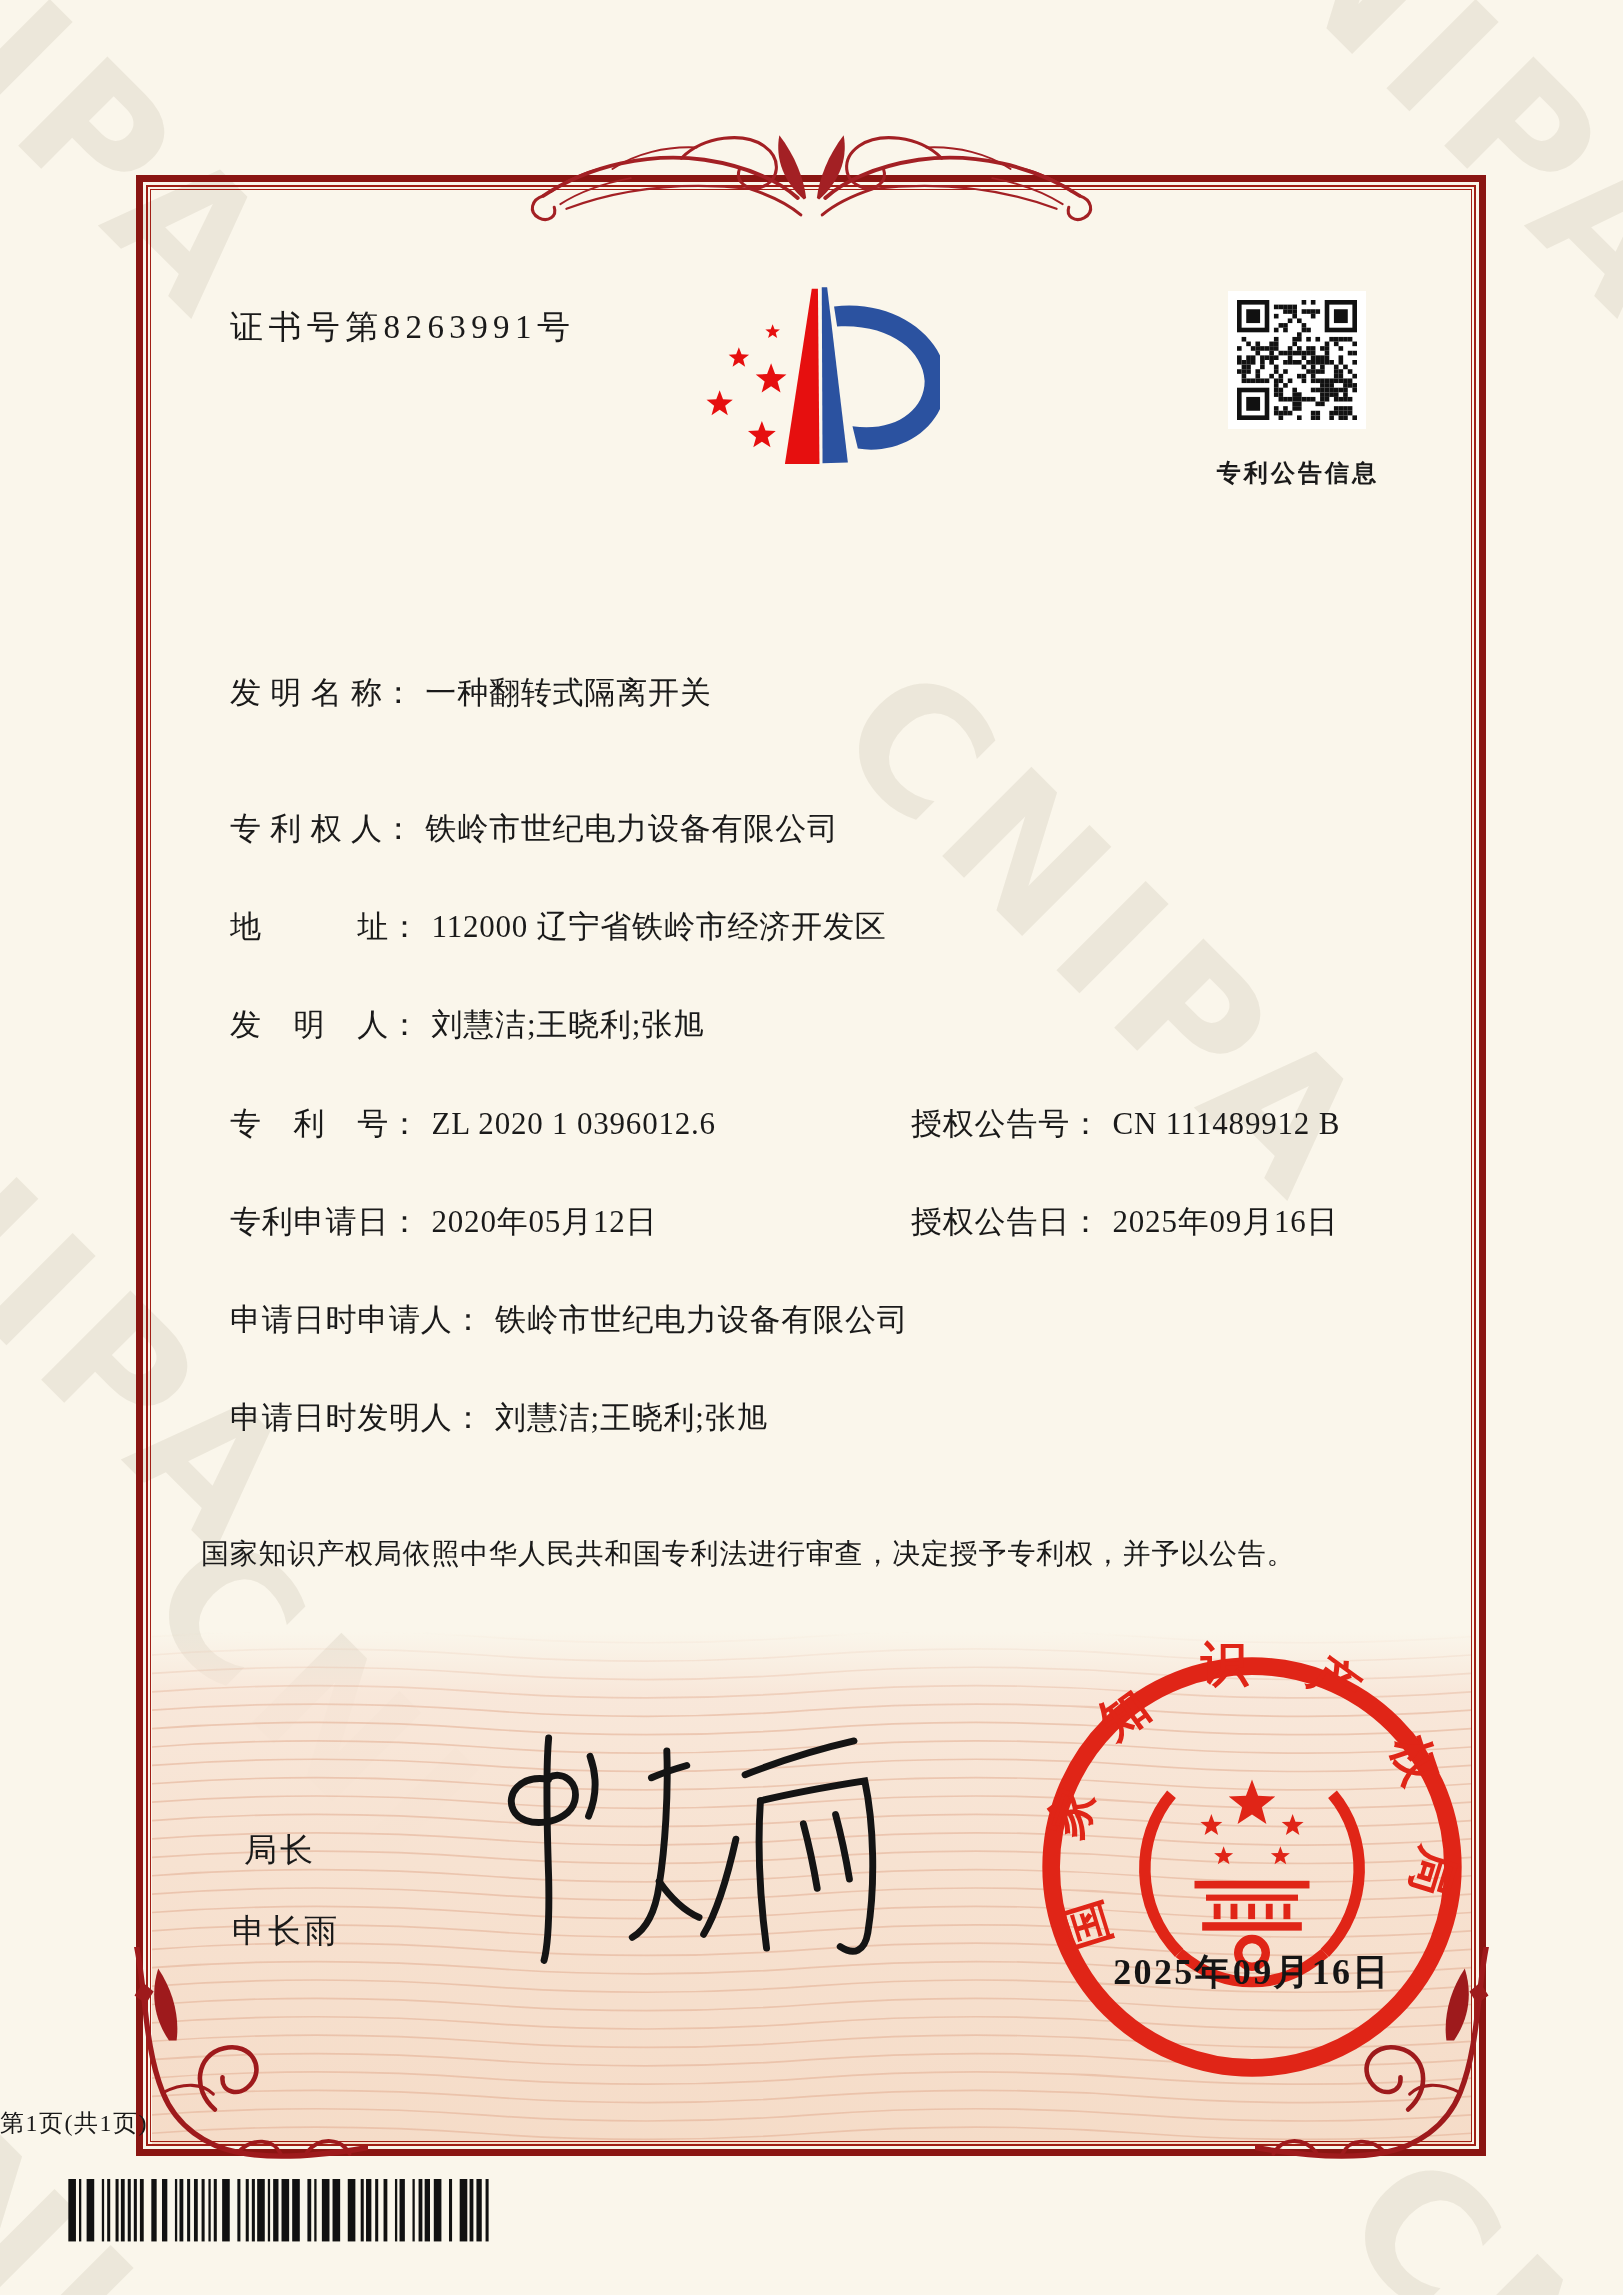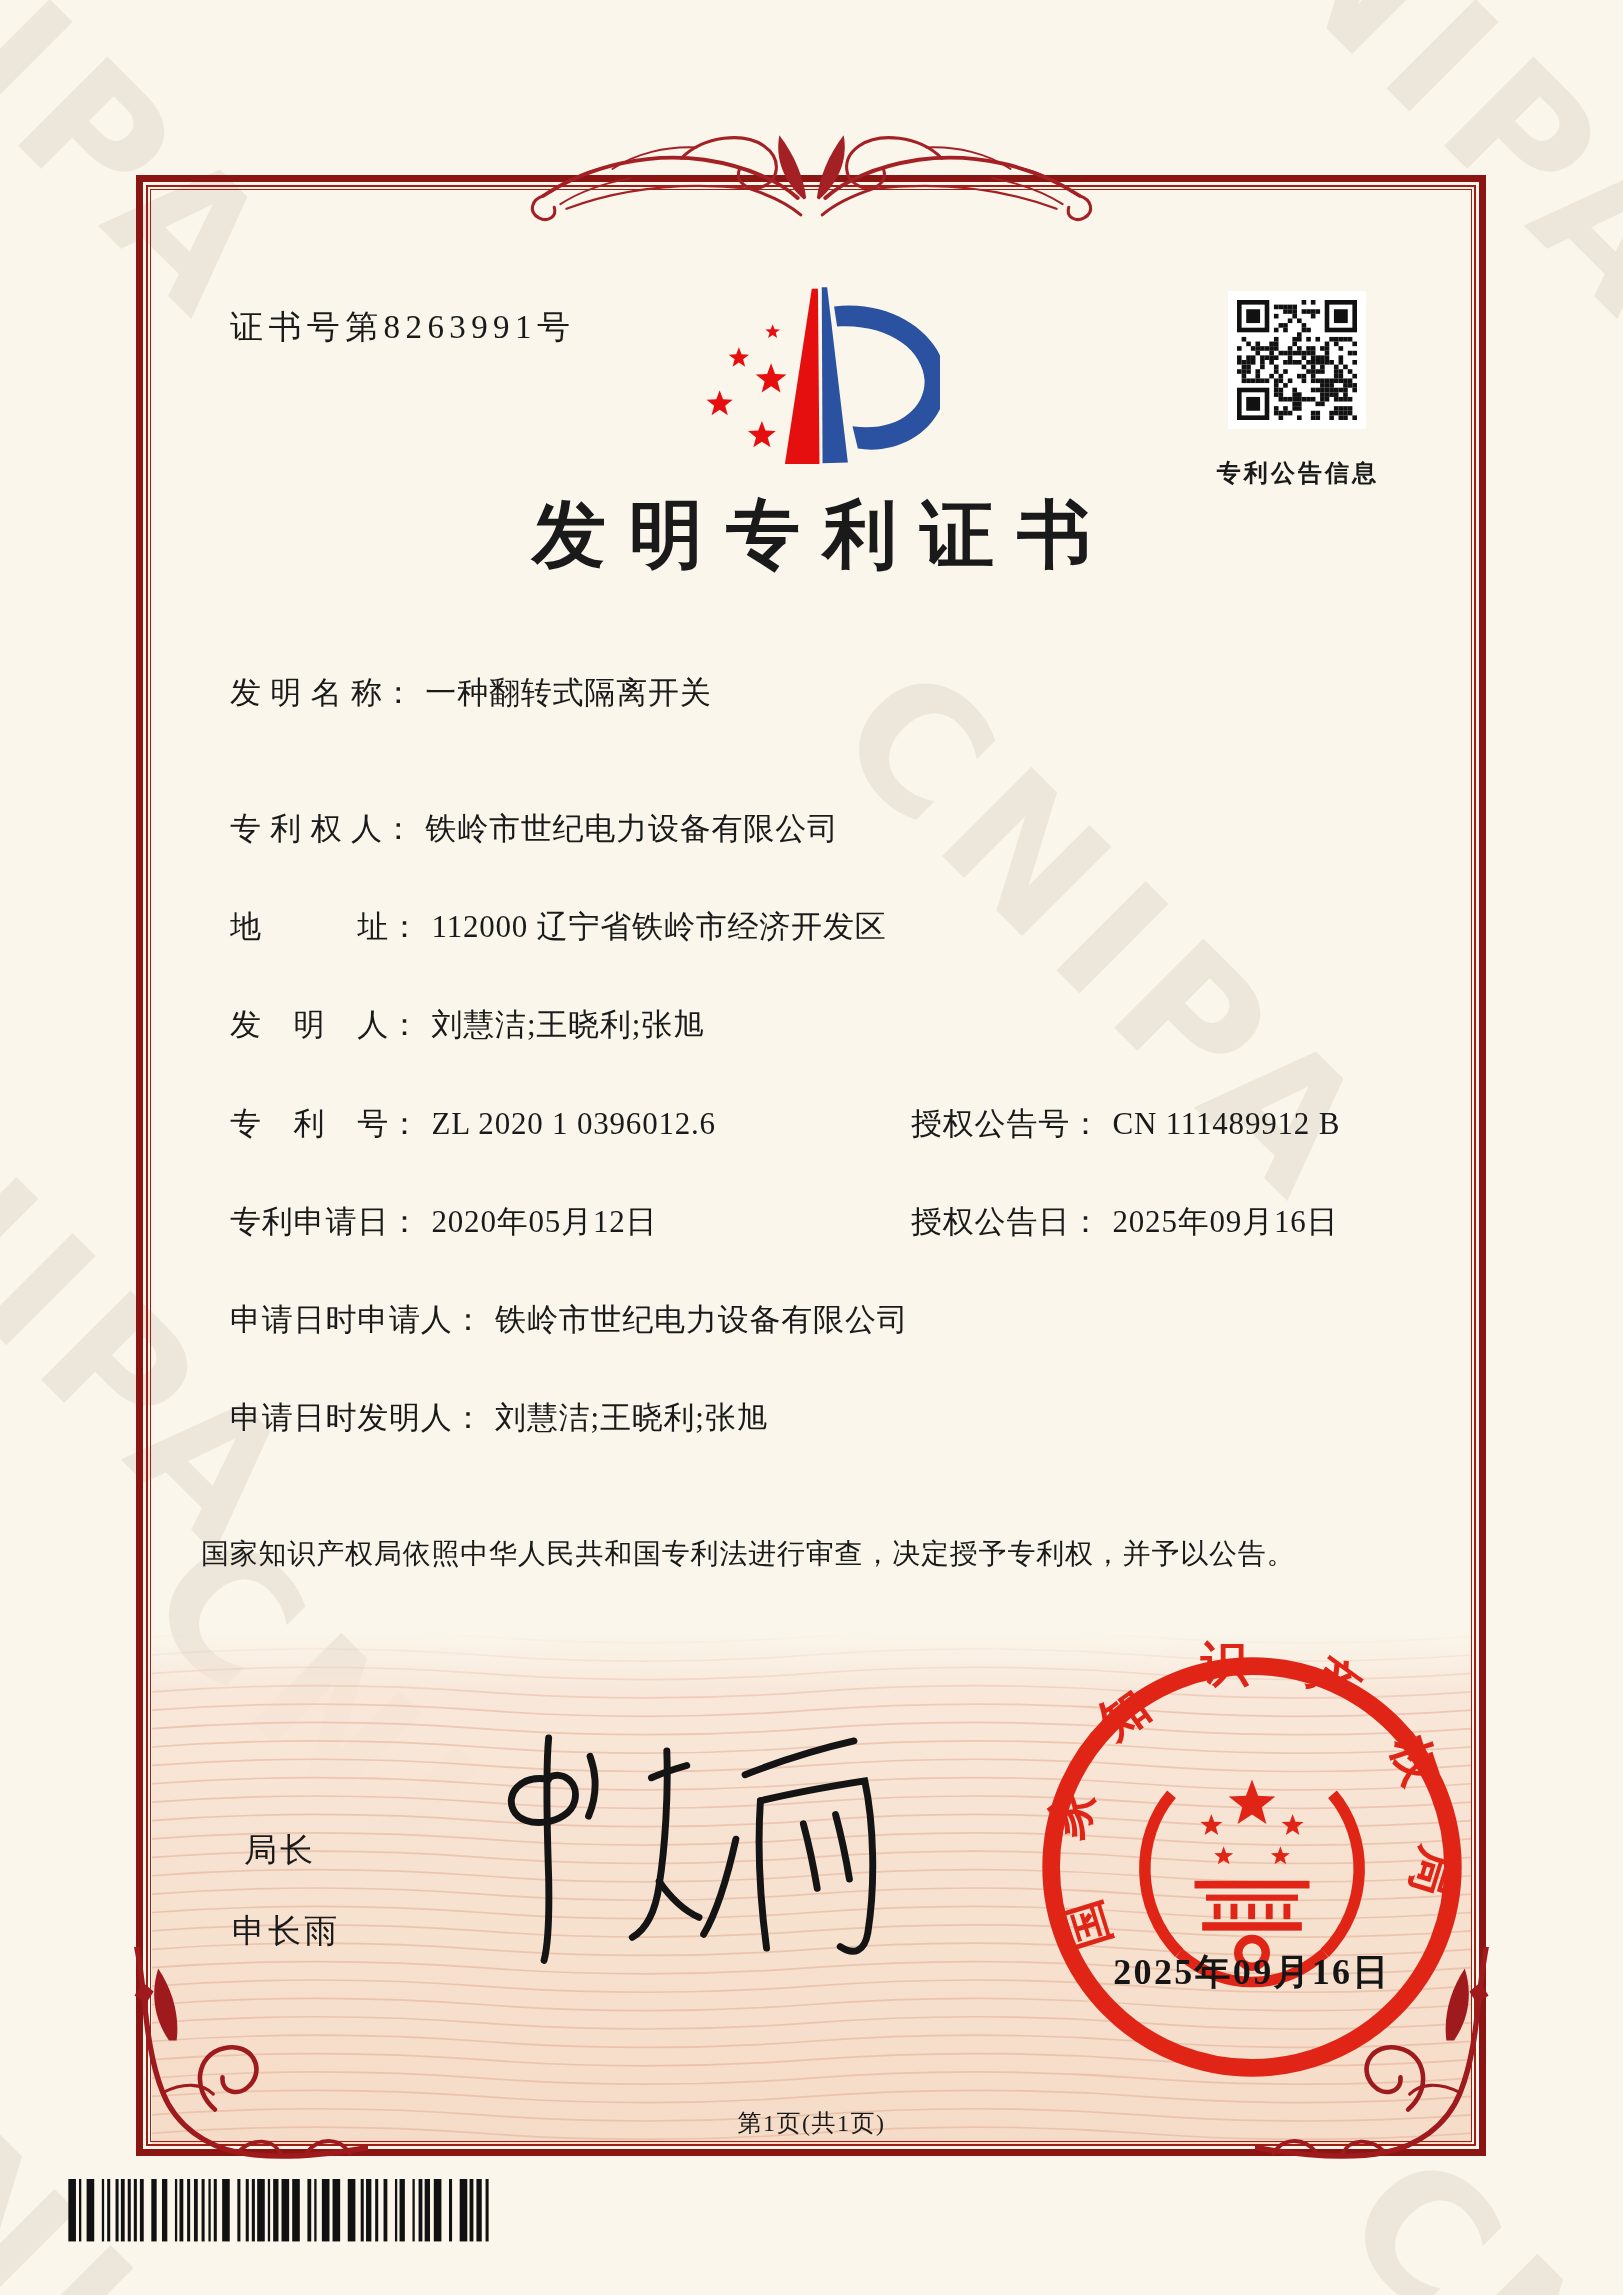--- a/index.html
+++ b/index.html
@@ -32,21 +32,21 @@
          font-size:74px;font-weight:bold;letter-spacing:23px;text-indent:23px;}
   .row{position:absolute;left:230px;font-size:31px;letter-spacing:0.8px;white-space:nowrap;}
   .row.col2{left:911px;font-family:Liberation Serif, serif;}
   .flabel{margin-right:10.7px;}
   .statement{position:absolute;left:201px;width:1222px;font-size:28px;
              letter-spacing:0.8px;white-space:nowrap;}
   .director-title{position:absolute;left:232px;top:1828px;font-size:33px;letter-spacing:3.1px;margin-left:12px;}
   .director-name{position:absolute;left:232px;top:1909px;font-size:33px;letter-spacing:3.1px;}
   .signature{position:absolute;left:475px;top:1724px;}
   .seal{position:absolute;left:1022px;top:1637px;}
-  .footer{position:absolute;left:0;top:2107px;width:1623px;text-align:center;font-size:24px;letter-spacing:1.5px;}
+  .footer{position:absolute;left:0;top:2107px;width:1623px;text-align:left;font-size:24px;letter-spacing:1.5px;}
   .barcode{position:absolute;left:67px;top:2179px;z-index:5;}
 </style>
 </head>
 <body>
 
 <div class="page">
 
   <div class="wm" style="left:-153px;top:-253px">CNIPA</div>
   <div class="wm" style="left:1273px;top:-253px">CNIPA</div>
   <div class="wm" style="left:943px;top:629px">CNIPA</div>
@@ -392,21 +392,20 @@
           <rect x="114" y="0" width="42" height="42" fill="#111"></rect>
           <rect x="120" y="6" width="30" height="30" fill="#fff"></rect>
           <rect x="126" y="12" width="18" height="18" fill="#111"></rect>
           <rect x="0" y="114" width="42" height="42" fill="#111"></rect>
           <rect x="6" y="120" width="30" height="30" fill="#fff"></rect>
           <rect x="12" y="126" width="18" height="18" fill="#111"></rect>
         </svg>
     </div>
     <div class="qr-label">专利公告信息</div>
 
-    <div class="title">发明专利证书</div>
 
     <div class="row" style="top:808px">
       <span class="flabel">专 利 权 人：</span><span>铁岭市世纪电力设备有限公司</span>
     </div>
     <div class="row" style="top:672px">
       <span class="flabel">发 明 名 称：</span><span>一种翻转式隔离开关</span>
     </div>
     <div class="row" style="top:906px">
       <span class="flabel">地　　　址：</span><span>112000 辽宁省铁岭市经济开发区</span>
     </div>

